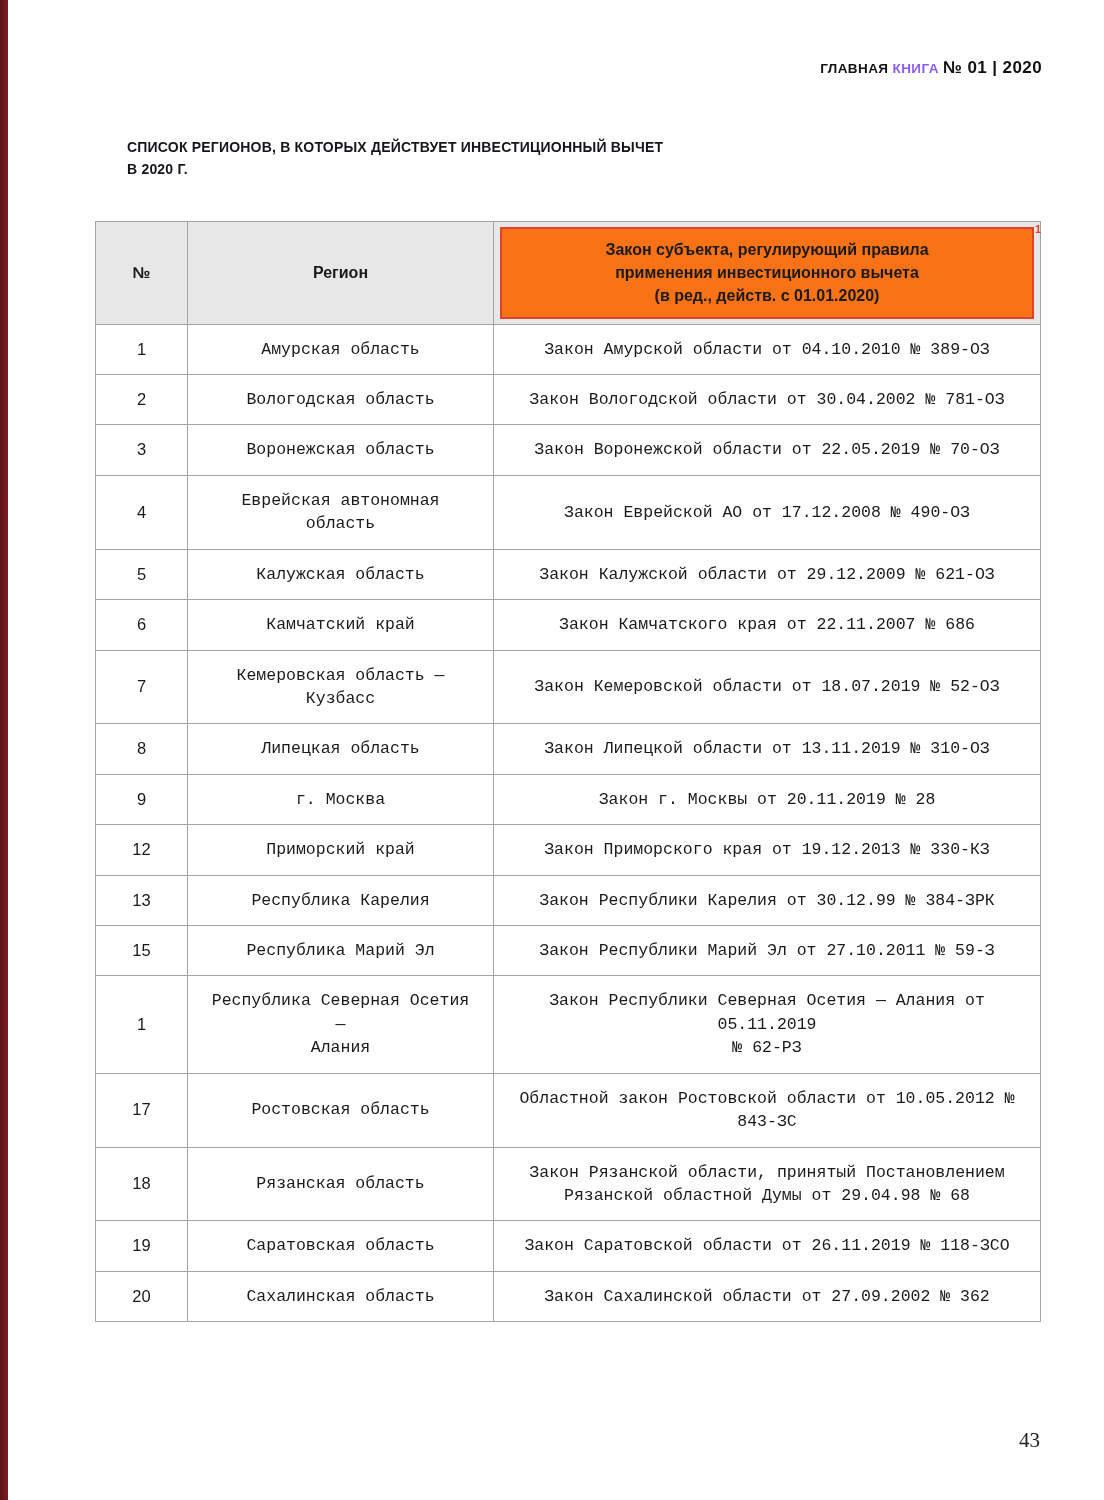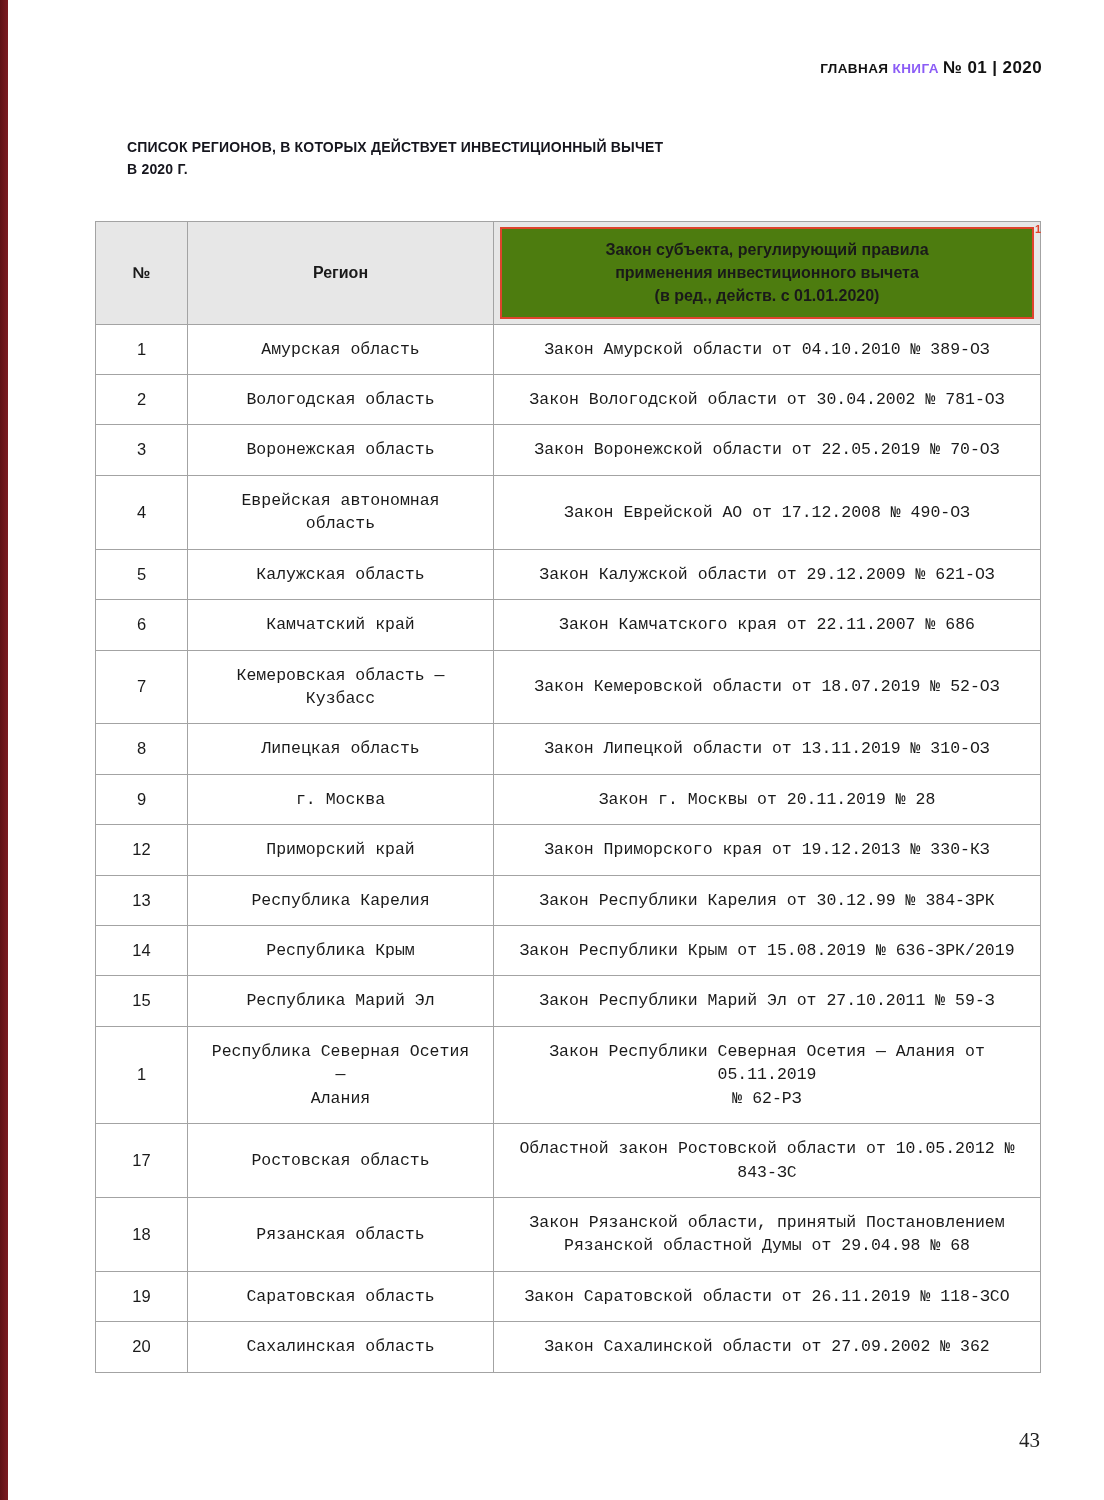--- a/index.html
+++ b/index.html
@@ -56,21 +56,21 @@
     white-space: pre-line;
     background: #ffffff;
   }
   .regions td.col-num { padding: 13px 4px; }
   .regions th.col-law { padding: 5px 6px; position: relative; }
   .law-annotation-box {
     border: 2px solid #df432d;
     padding: 9px 10px;
     text-align: center;
     line-height: 1.45;
-    background: #4d7c0f;
+    background: #f97316;
   }
   .annotation-marker {
     position: absolute; top: 1px; right: -1px;
     color: #df432d; font-size: 11px; font-weight: bold;
   }
   .regions th.col-region, .regions th.col-num { text-align: center; }
   .regions td.col-region, .regions td.col-law { text-align: center; font-family: Liberation Mono, monospace; }
   .page-number {
     position: absolute; top: 1428px; right: 64px;
     font-family: "Liberation Serif", serif;
@@ -159,25 +159,20 @@
     <td class="col-num">12</td>
     <td class="col-region">Приморский край</td>
     <td class="col-law">Закон Приморского края от 19.12.2013 № 330-КЗ</td>
   </tr>
       <tr>
     <td class="col-num">13</td>
     <td class="col-region">Республика Карелия</td>
     <td class="col-law">Закон Республики Карелия от 30.12.99 № 384-ЗРК</td>
   </tr>
       <tr>
-    <td class="col-num">14</td>
-    <td class="col-region">Республика Крым</td>
-    <td class="col-law">Закон Республики Крым от 15.08.2019 № 636-ЗРК/2019</td>
-  </tr>
-      <tr>
     <td class="col-num">15</td>
     <td class="col-region">Республика Марий Эл</td>
     <td class="col-law">Закон Республики Марий Эл от 27.10.2011 № 59-З</td>
   </tr>
       <tr>
     <td class="col-num">1</td>
     <td class="col-region">Республика Северная Осетия —
 Алания</td>
     <td class="col-law">Закон Республики Северная Осетия — Алания от 05.11.2019
 № 62-РЗ</td>

